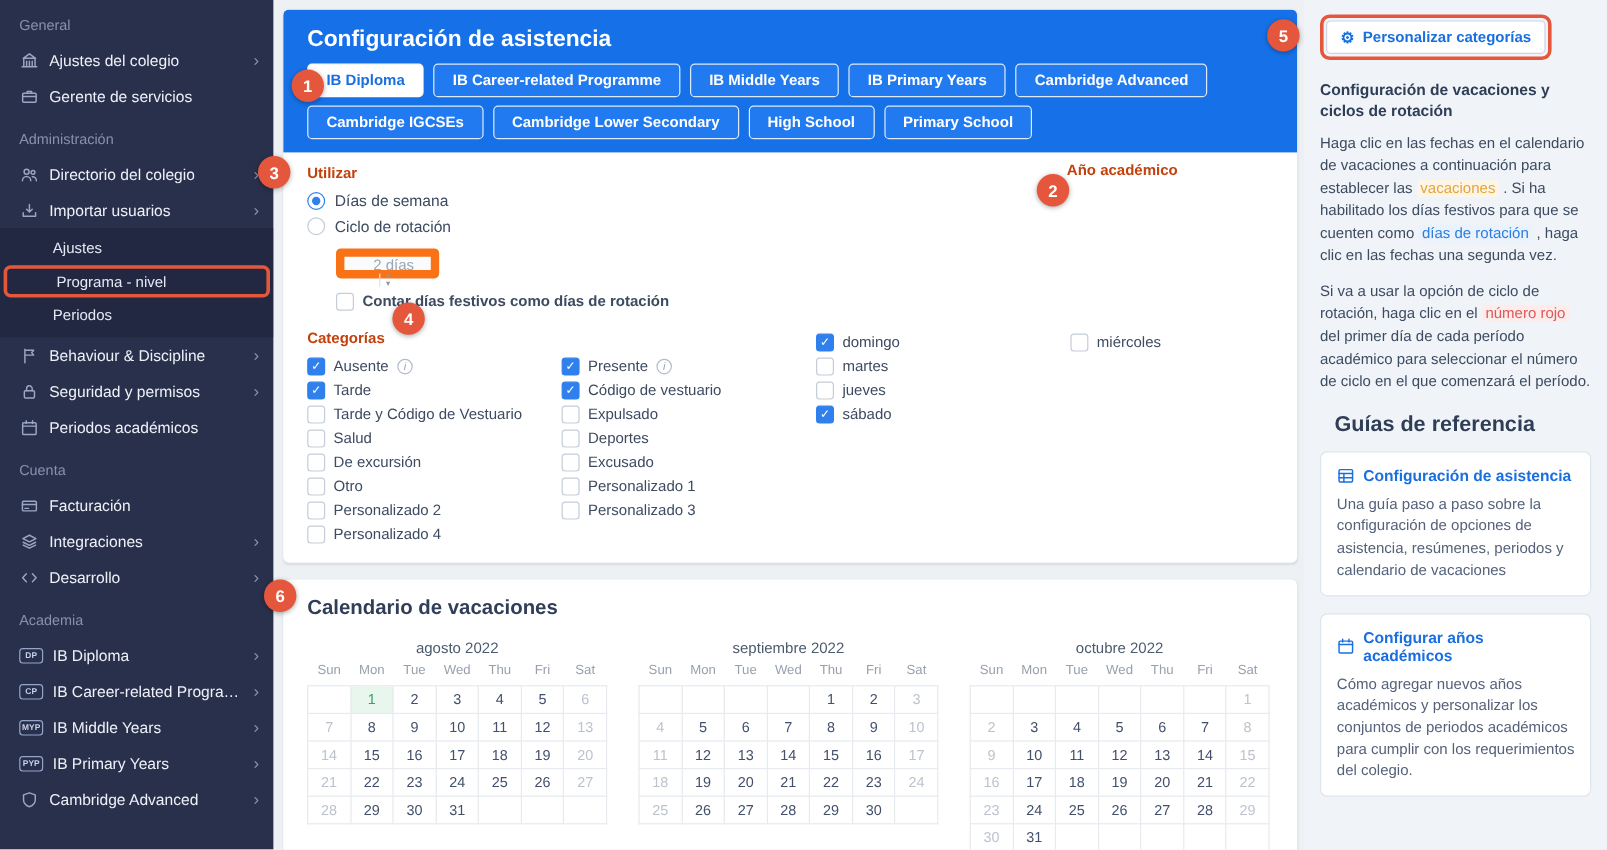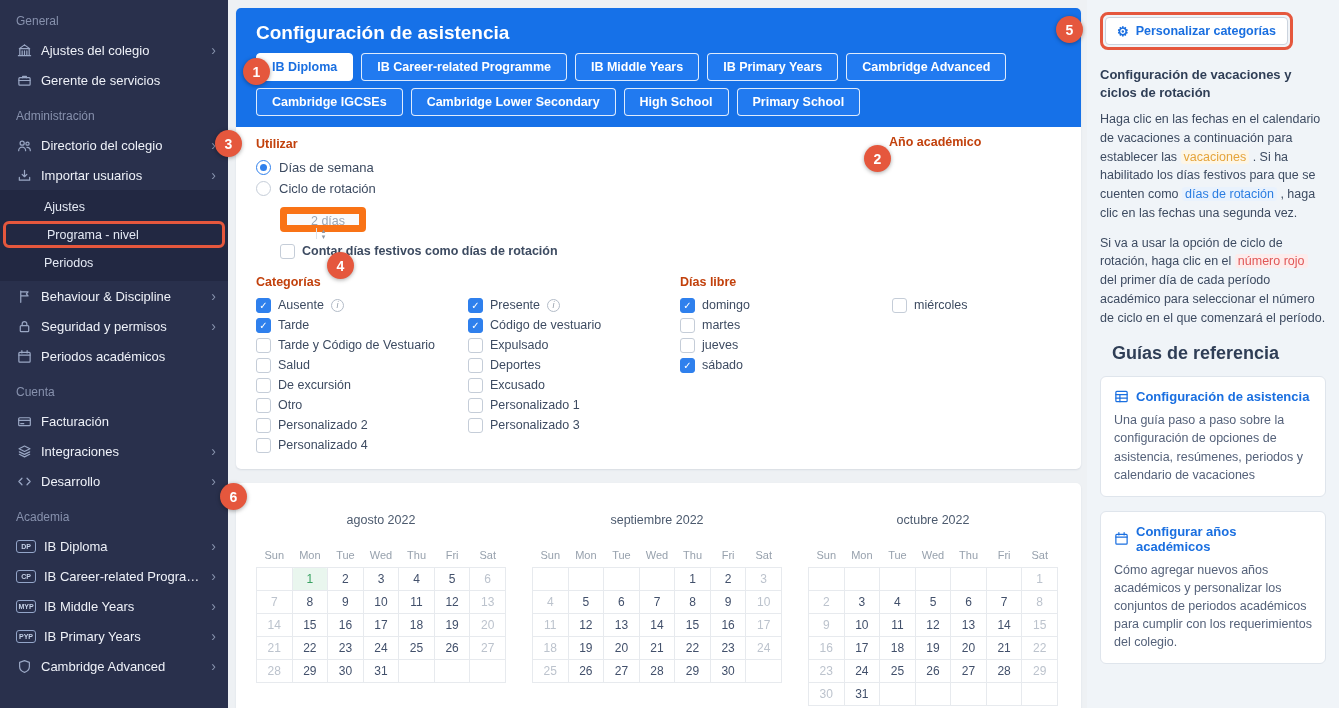--- a/index.html
+++ b/index.html
@@ -66,21 +66,21 @@
   .group-cats { width:424px; flex-shrink:0; }
   .group-free { flex:1; }
   .cols { display:flex; }
   .col { width:212px; }
   .col .cb-row { margin-bottom:0; }
 
   .card-cal { margin-top:14px; padding:14px 20px; border-radius:5px; }
   .cal-title { font-size:17px; font-weight:bold; color:#303e58; }
   .months { display:flex; gap:26px; margin-top:16px; }
   .month { width:250px; flex-shrink:0; }
-  .month-title { text-align:center; font-size:12.5px; color:#4c5a6e; margin-bottom:22px; }
+  .month-title { text-align:center; font-size:12.5px; color:#4c5a6e; margin-bottom:6px; }
   .month table { width:100%; table-layout:fixed; border-collapse:collapse; }
   .month th { font-weight:normal; font-size:11px; color:#97a1ad; padding-bottom:6px; }
   .month td { border:1px solid #e7eaee; height:23px; text-align:center; font-size:12px; color:#42506b; background:#fff; cursor:pointer; }
   .month td.weekend { color:#bcc3cd; }
   .month td.blank { cursor:default; }
   .month td.hl { background:#e9f6ee; color:var(--green); }
 
   
   .rpanel { width:252px; flex-shrink:0; background:#f0f4f8; padding:12px 13px; overflow:hidden; }
   .annot-box { display:inline-block; border:3px solid var(--red); border-radius:8px; padding:2px; background:transparent; }
@@ -353,21 +353,20 @@
                     <span class="cb-label">Personalizado 1</span>
                   </div>
                   <div class="cb-row">
                     <span class="cb"></span>
                     <span class="cb-label">Personalizado 3</span>
                   </div>
                 </div>
               </div>
           </div>
           <div class="group-free">
-            <div class="form-label">Días libre</div>
             <div class="cols">
                 <div class="col">
                   <div class="cb-row">
                     <span class="cb on">✓</span>
                     <span class="cb-label">domingo</span>
                   </div>
                   <div class="cb-row">
                     <span class="cb"></span>
                     <span class="cb-label">martes</span>
                   </div>
@@ -386,20 +385,21 @@
                     <span class="cb-label">miércoles</span>
                   </div>
                 </div>
               </div>
           </div>
         </div>
       </div>
     </section>
 
     <section class="card card-cal">
+      <h2 class="cal-title">Calendario de vacaciones</h2>
       <div class="months">
           <div class="month">
             <div class="month-title">agosto 2022</div>
             <table>
               <thead>
                 <tr>
                   <th>Sun</th>
                   <th>Mon</th>
                   <th>Tue</th>
                   <th>Wed</th>

